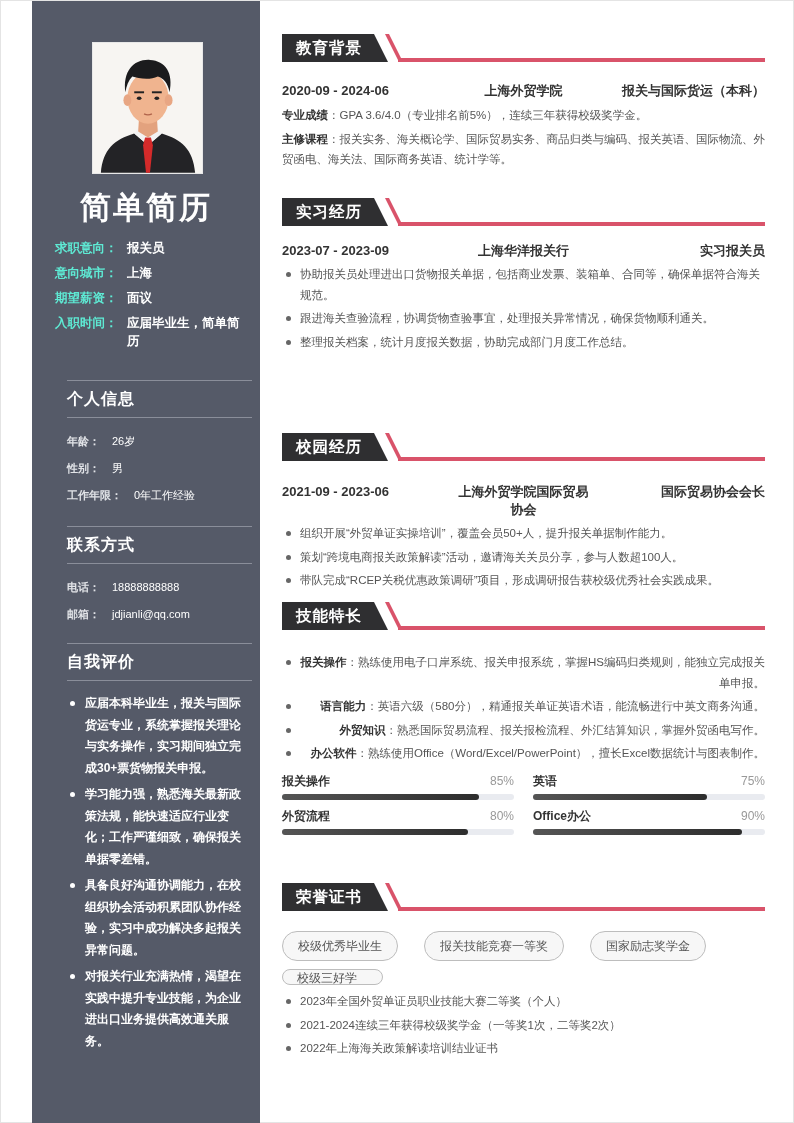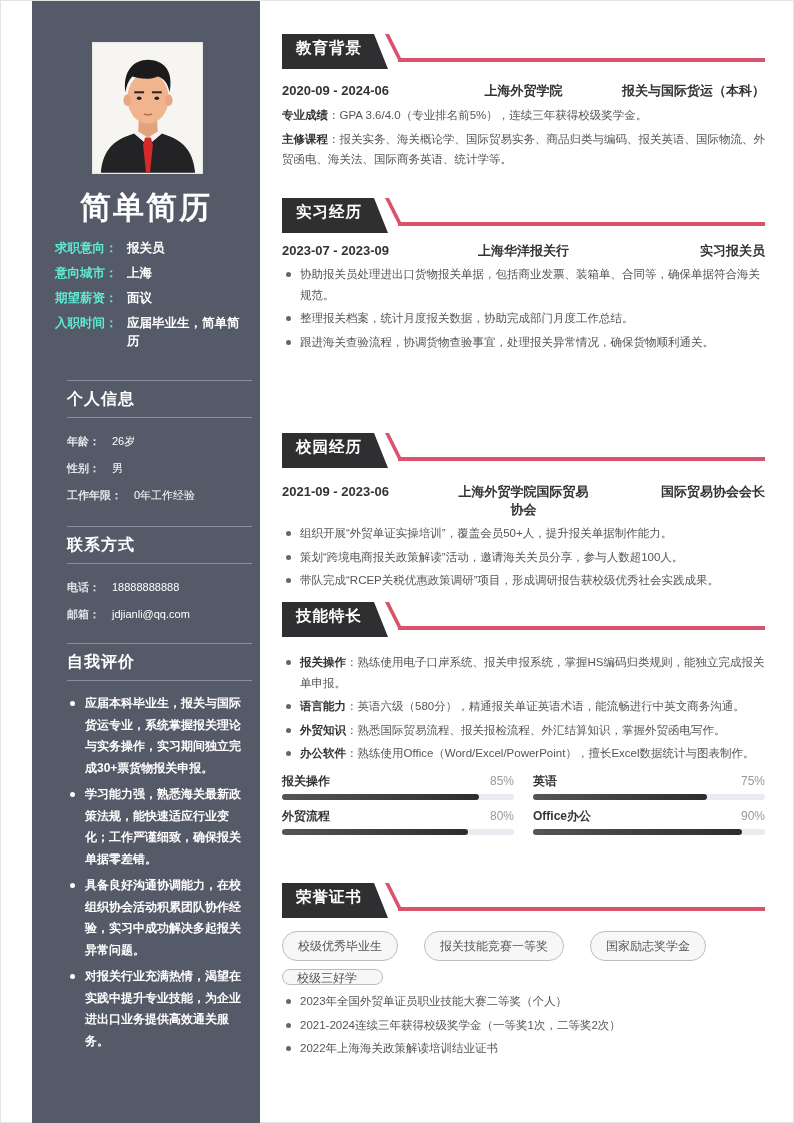--- a/index.html
+++ b/index.html
@@ -41,21 +41,21 @@
   }
   .self-list li::before {
     content: ""; position: absolute; left: 3px; top: 8px; width: 5px; height: 5px;
     border-radius: 50%; background: #fff;
   }
   
   .main { position: absolute; left: 281px; top: 0; width: 483px; }
   .sec { position: absolute; left: 0; width: 483px; }
   .sec-head { position: relative; height: 31px; }
   .sec-head .tab {
-    position: absolute; left: 0; top: 3px; height: 35px; width: 106px;
+    position: absolute; left: 0; top: 3px; height: 28px; width: 106px;
     background: #2f2f31; clip-path: polygon(0 0, 92px 0, 106px 100%, 0 100%);
     color: #fff; font-size: 15.5px; font-weight: bold; line-height: 28px;
     padding-left: 14px; letter-spacing: 1px;
   }
   .sec-head .slash {
     position: absolute; left: 103px; top: 3px; width: 18px; height: 28px;
     background: #d9536a; clip-path: polygon(0 0, 4px 0, 18px 100%, 14px 100%);
   }
   .sec-head .line {
     position: absolute; left: 116px; right: 0; top: 27px; height: 4px; background: #d9536a;
@@ -218,22 +218,22 @@
         <div class="slash"></div>
         <div class="line"></div>
       </div>
       <div class="row3" style="margin-top:16px;">
         <span>2023-07 - 2023-09</span>
         <span>上海华洋报关行</span>
         <span>实习报关员</span>
       </div>
       <ul class="bul">
         <li>协助报关员处理进出口货物报关单据，包括商业发票、装箱单、合同等，确保单据符合海关规范。</li>
+        <li>跟进海关查验流程，协调货物查验事宜，处理报关异常情况，确保货物顺利通关。</li>
         <li>整理报关档案，统计月度报关数据，协助完成部门月度工作总结。</li>
-        <li>跟进海关查验流程，协调货物查验事宜，处理报关异常情况，确保货物顺利通关。</li>
       </ul>
     </section>
 
     <section class="sec" style="top:429px;">
       <div class="sec-head">
         <div class="tab">校园经历</div>
         <div class="slash"></div>
         <div class="line"></div>
       </div>
       <div class="row3" style="margin-top:22px;gap:32px;">
@@ -247,21 +247,21 @@
         <li>带队完成“RCEP关税优惠政策调研”项目，形成调研报告获校级优秀社会实践成果。</li>
       </ul>
     </section>
 
     <section class="sec" style="top:598px;">
       <div class="sec-head">
         <div class="tab">技能特长</div>
         <div class="slash"></div>
         <div class="line"></div>
       </div>
-      <ul class="bul" style="margin-top:22px;">
+      <ul class="bul" style="margin-top:22px;text-align:right;">
         <li><b>报关操作</b><span>：熟练使用电子口岸系统、报关申报系统，掌握HS编码归类规则，能独立完成报关单申报。</span></li>
         <li><b>语言能力</b><span>：英语六级（580分），精通报关单证英语术语，能流畅进行中英文商务沟通。</span></li>
         <li><b>外贸知识</b><span>：熟悉国际贸易流程、报关报检流程、外汇结算知识，掌握外贸函电写作。</span></li>
         <li><b>办公软件</b><span>：熟练使用Office（Word/Excel/PowerPoint），擅长Excel数据统计与图表制作。</span></li>
       </ul>
       <div class="skills">
         <div class="skill">
           <div class="top">
               <span class="lbl">报关操作</span>
               <span class="pct">85%</span>

